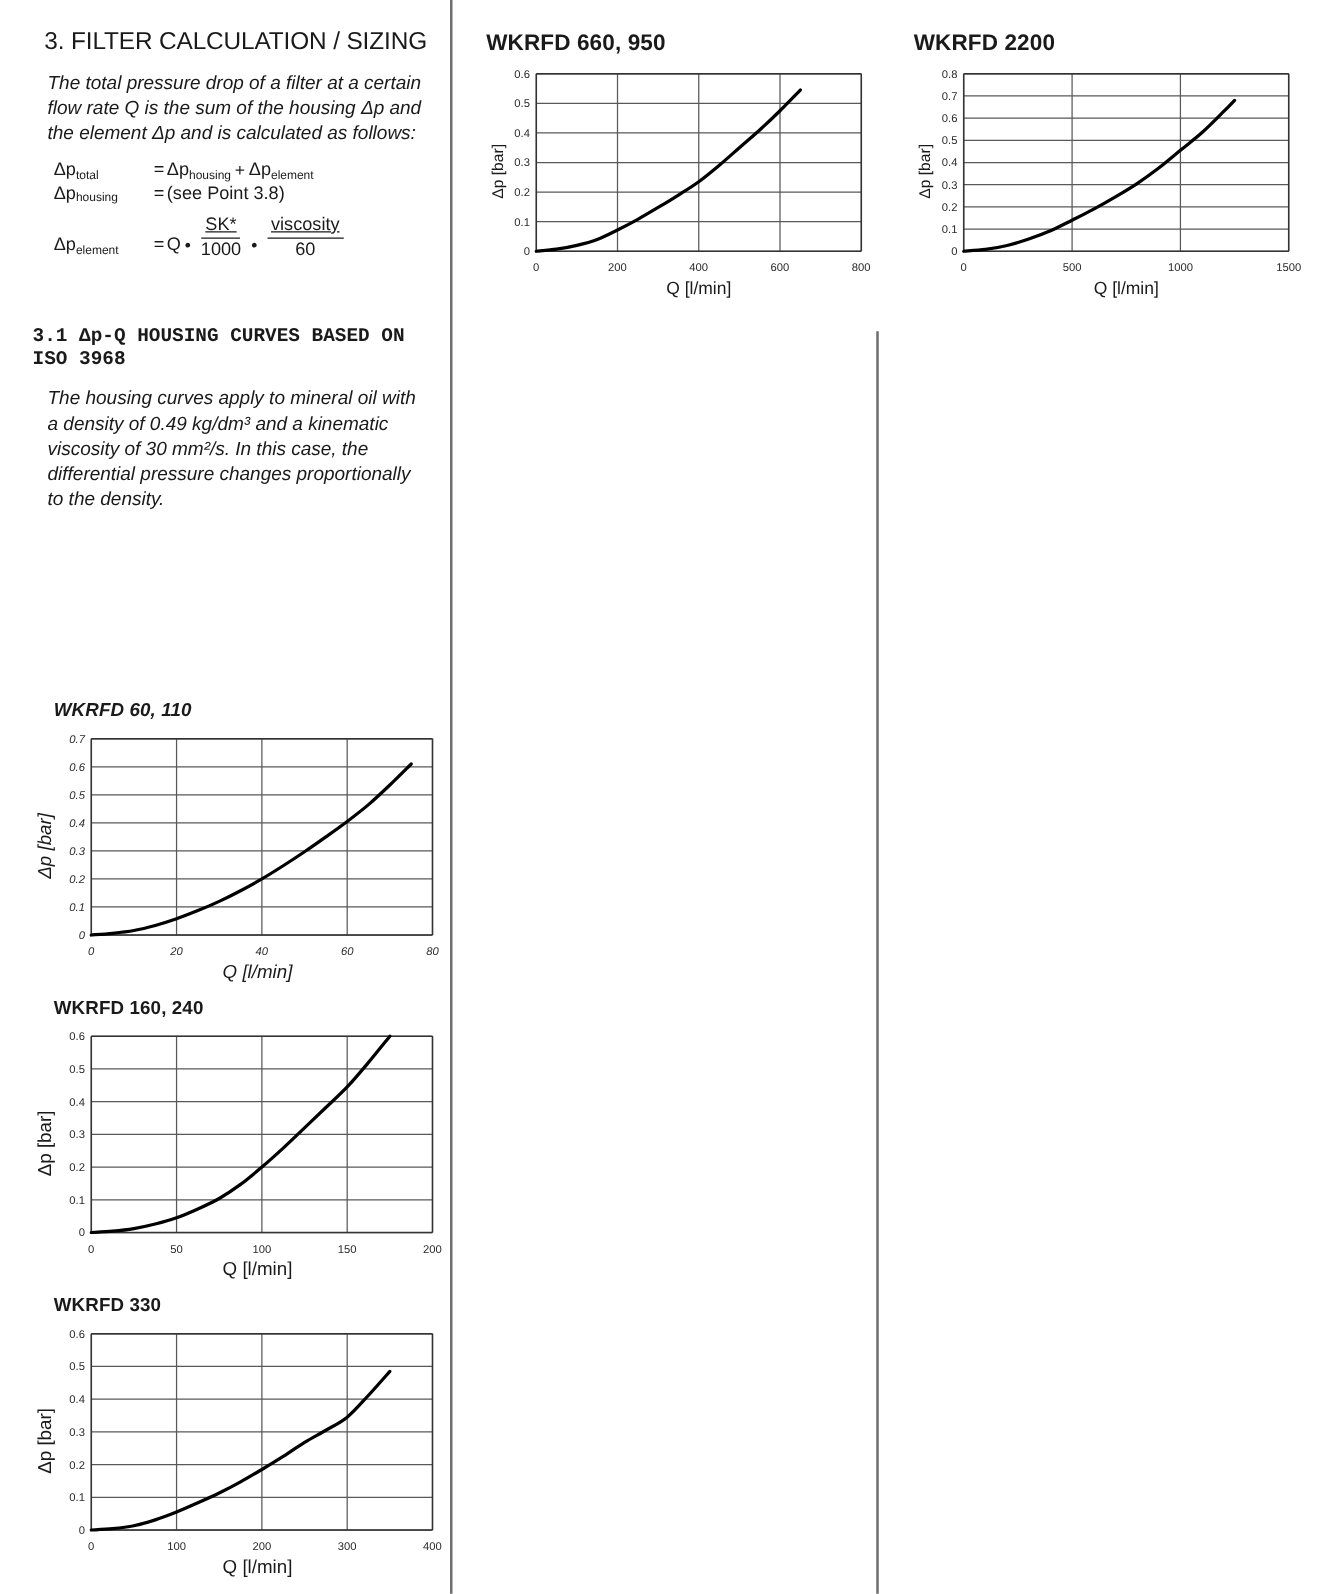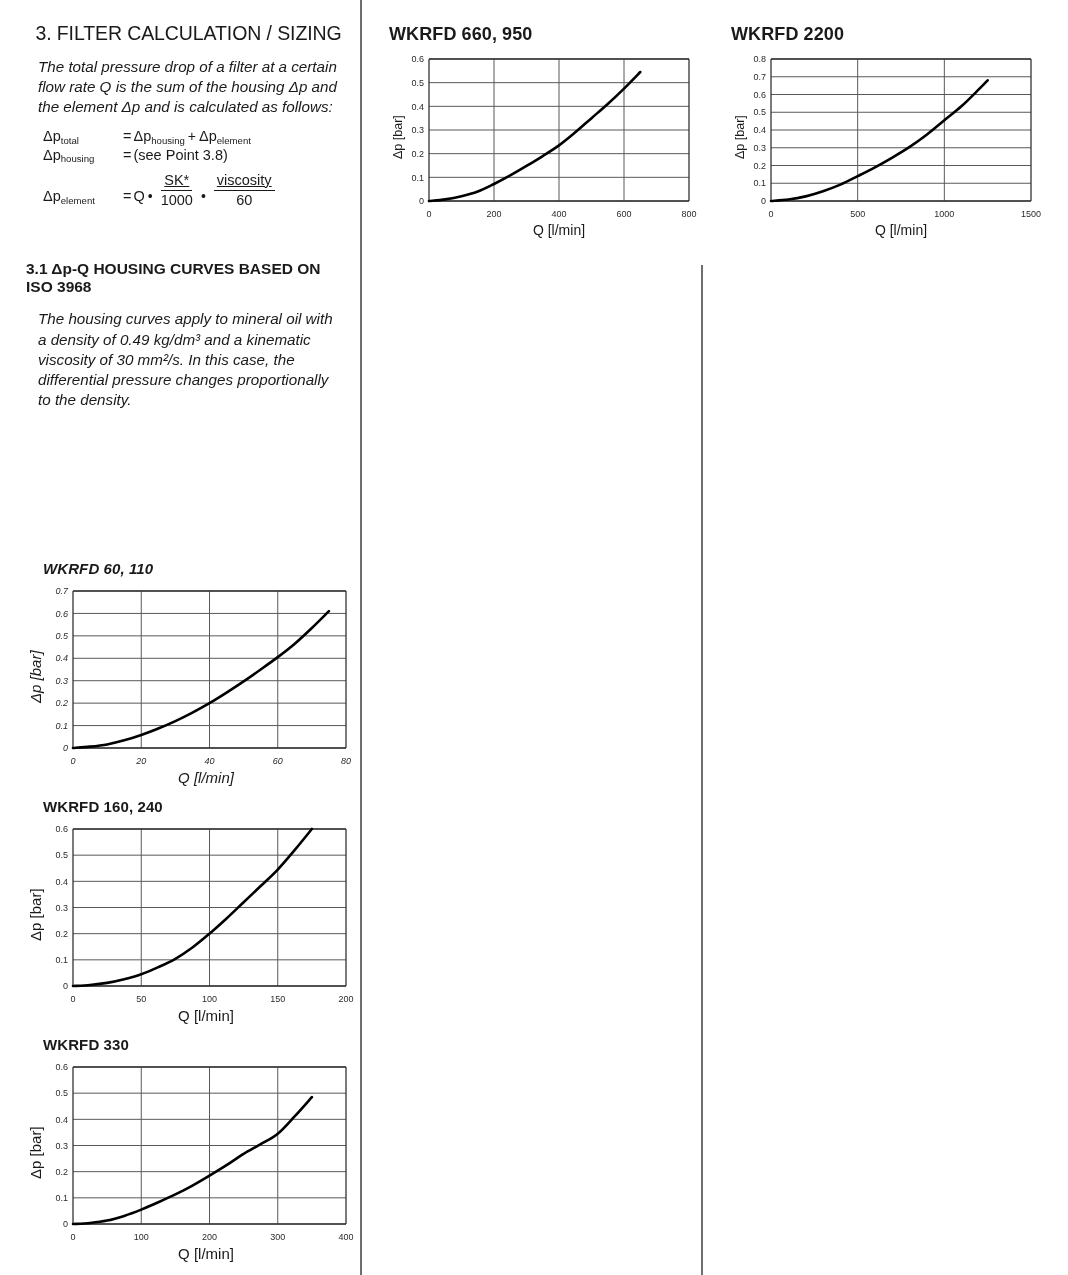--- a/index.html
+++ b/index.html
@@ -39,20 +39,21 @@
     line-height: 1.17;
     margin: 0 0 9px 0;
     letter-spacing: -0.1px;
     text-align: center;
   }
   h3.subsection-title {
     font-size: 15.5px;
     font-weight: bold;
     line-height: 1.22;
     margin: 0 0 6px 0;
+    font-family: Liberation Mono, monospace;
   }
   .indent { margin-left: 17px; }
   p.body-text {
     font-size: 15.2px;
     line-height: 1.33;
     margin: 12px;
     font-style: italic;
   }
   .spacer-lg { height: 26px; }
 

